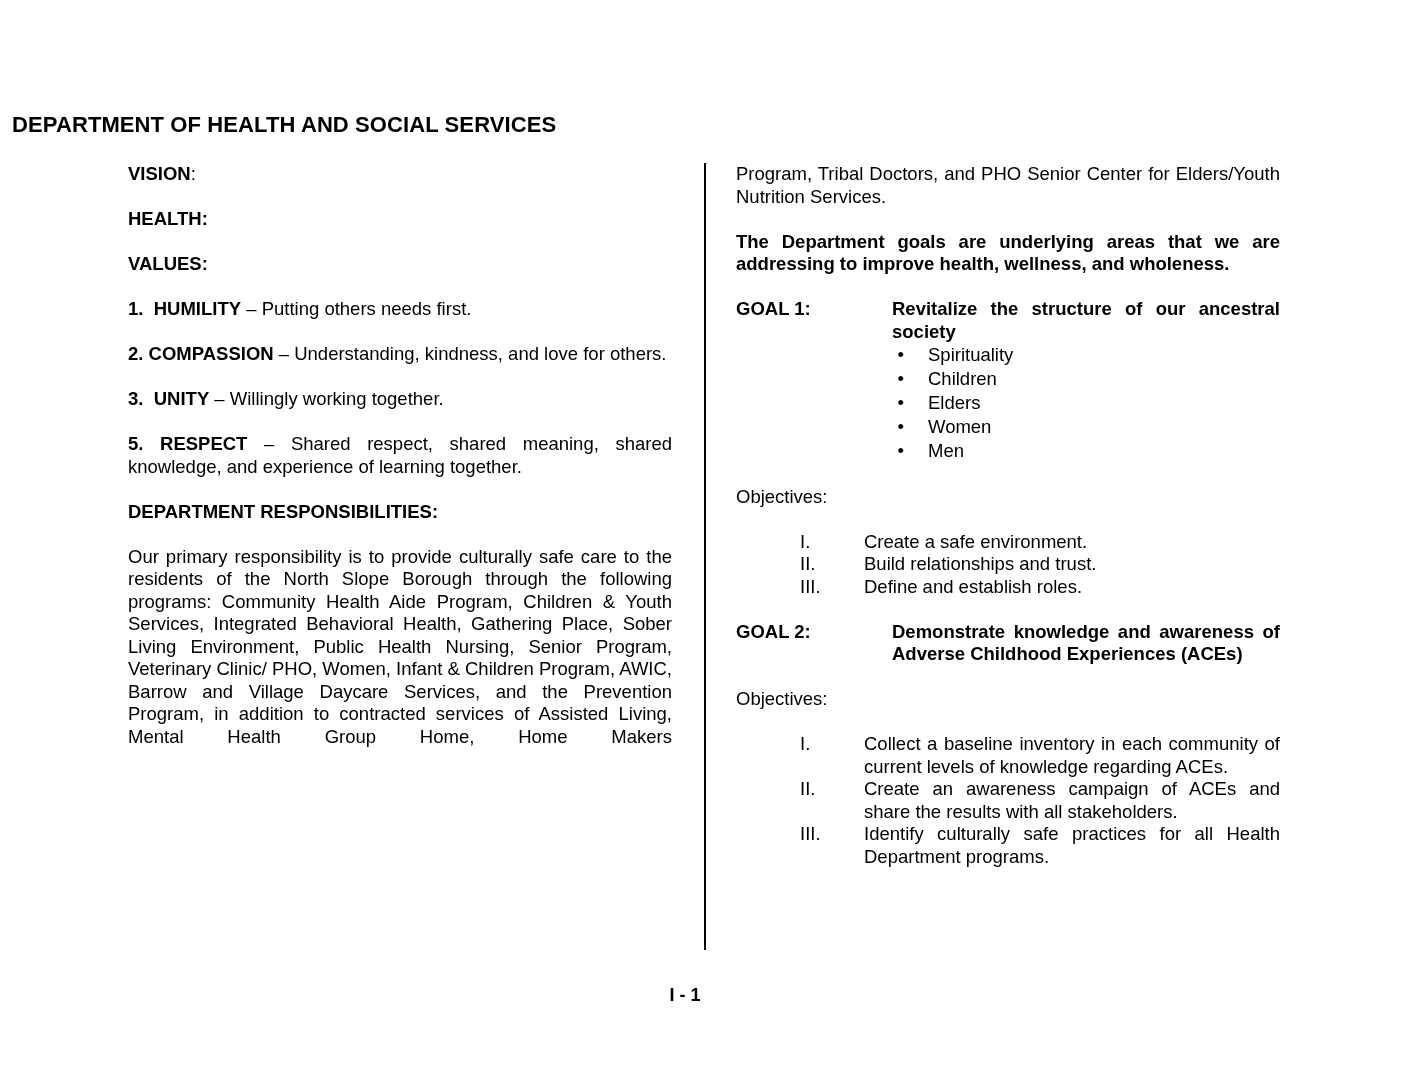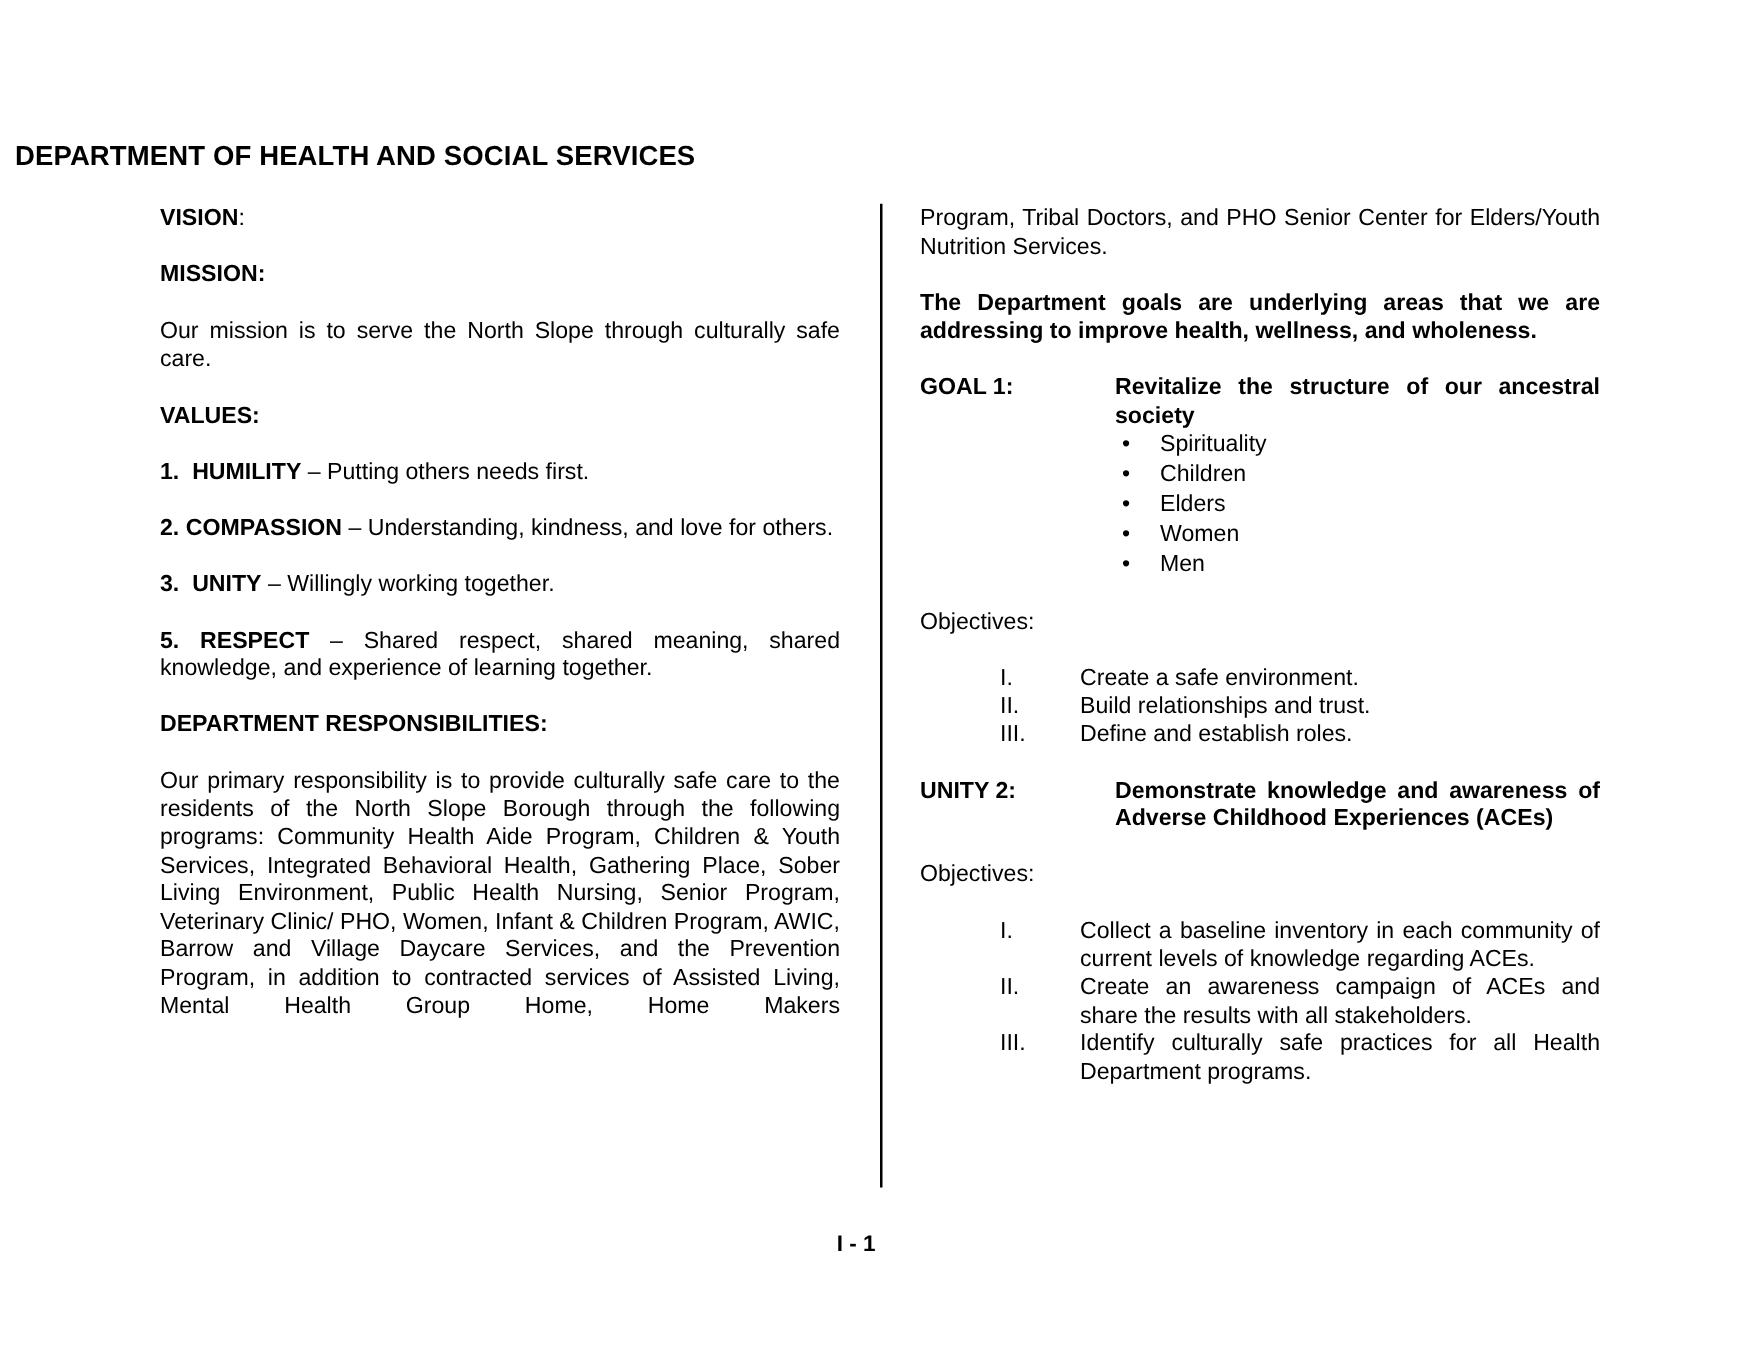--- a/index.html
+++ b/index.html
@@ -35,22 +35,21 @@
     font-weight: bold; font-size: 18px;
   }
 </style>
 </head>
 <body>
 
 <div class="title">DEPARTMENT OF HEALTH AND SOCIAL SERVICES</div>
 
 <div class="col left">
   <p><span class="b">VISION</span><span>:</span></p>
-  <p class="b">MISSION:</p>
-  <p>Our mission is to serve the North Slope through culturally safe care.</p>
+  <p class="b">HEALTH:</p>
   <p class="b">VALUES:</p>
 
   <p><span class="b" style="white-space:pre">1.  </span><span class="b">HUMILITY</span><span> – Putting others needs first.</span></p>
   <p><span class="b" style="white-space:pre">2. </span><span class="b">COMPASSION</span><span> – Understanding, kindness, and love for others.</span></p>
   <p><span class="b" style="white-space:pre">3.  </span><span class="b">UNITY</span><span> – Willingly working together.</span></p>
   <p><span class="b" style="white-space:pre">5. </span><span class="b">RESPECT</span><span> – Shared respect, shared meaning, shared knowledge, and experience of learning together.</span></p>
 
   <p class="b">DEPARTMENT RESPONSIBILITIES:</p>
   <p style="text-align-last: justify;">Our primary responsibility is to provide culturally safe care to the residents of the North Slope Borough through the following programs: Community Health Aide Program, Children &amp; Youth Services, Integrated Behavioral Health, Gathering Place, Sober Living Environment, Public Health Nursing, Senior Program, Veterinary Clinic/ PHO, Women, Infant &amp; Children Program, AWIC, Barrow and Village Daycare Services, and the Prevention Program, in addition to contracted services of Assisted Living, Mental Health Group Home, Home Makers</p>
 </div>
@@ -98,21 +97,21 @@
         <span class="num">II.</span>
         <span class="txt">Build relationships and trust.</span>
       </div>
     <div class="obj">
         <span class="num">III.</span>
         <span class="txt">Define and establish roles.</span>
       </div>
   </div>
 
   <div class="goal-row" style="margin-bottom:22.5px;">
-    <div class="goal-label">UNITY 2:</div>
+    <div class="goal-label">GOAL 2:</div>
     <div class="goal-text">Demonstrate knowledge and awareness of Adverse Childhood Experiences (ACEs)</div>
   </div>
 
   <p class="obj-head">Objectives:</p>
   <div class="obj-list">
     <div class="obj">
         <span class="num">I.</span>
         <span class="txt">Collect a baseline inventory in each community of current levels of knowledge regarding ACEs.</span>
       </div>
     <div class="obj">

